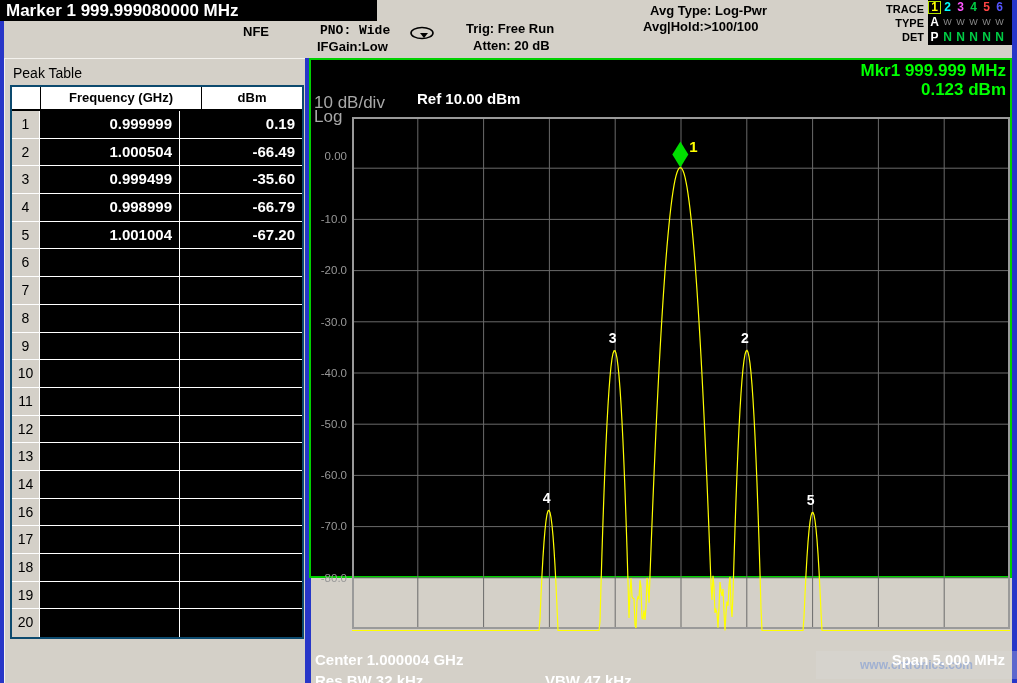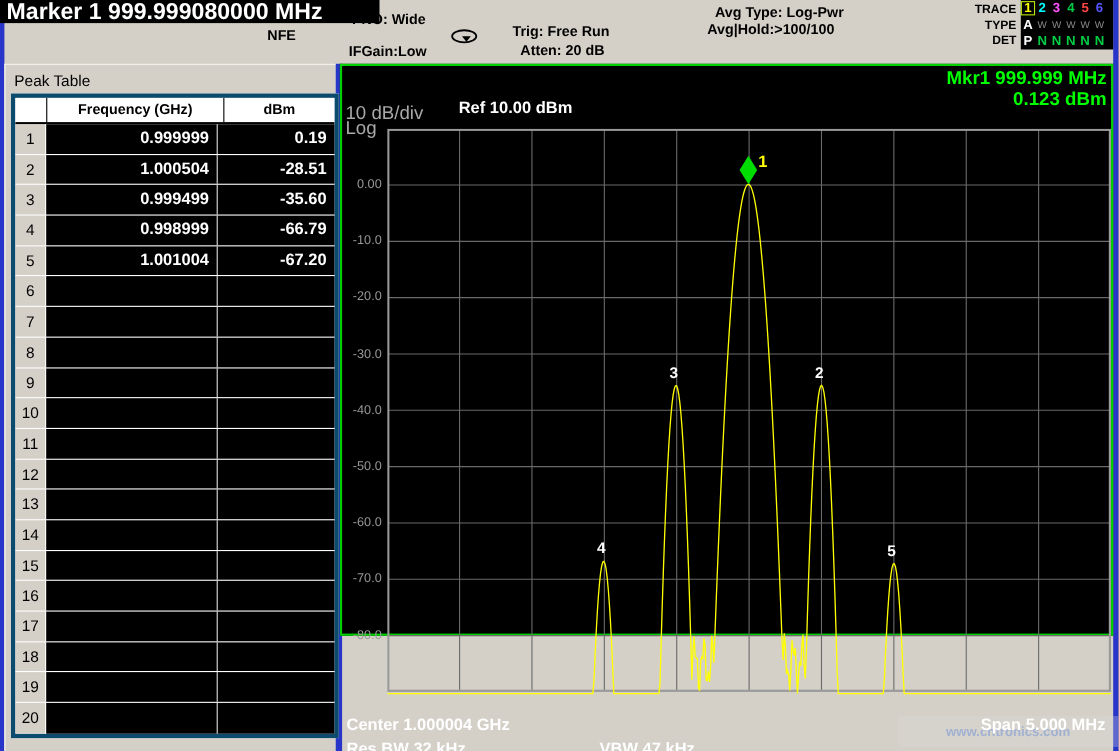--- a/index.html
+++ b/index.html
@@ -1,47 +1,47 @@
 <!DOCTYPE html>
 <html><head>
 <meta charset="utf-8">
 <style>
   html,body{margin:0;padding:0;background:#888;}
   #screen{position:relative;width:1017px;height:683px;background:#d4d0c8;
     font-family:"Liberation Sans",sans-serif;overflow:hidden;}
   .abs{position:absolute;}
   
-  .titlebar{left:0;top:0;width:345px;height:21px;background:#000;color:#fff;
-    font-size:21px;font-weight:bold;line-height:21px;padding-left:6px;box-sizing:border-box;white-space:nowrap;}
+  .titlebar{left:0;top:0;width:377px;height:21px;background:#000;color:#fff;
+    font-size:17px;font-weight:bold;line-height:21px;padding-left:6px;box-sizing:border-box;white-space:nowrap;}
   .stxt{color:#000;font-size:13px;font-weight:bold;white-space:nowrap;}
   .blue-strip{background:#2736c8;}
   
   .trlabel{color:#000;font-size:11px;font-weight:bold;width:56px;text-align:right;}
   .trbox{left:928px;top:0;width:84px;height:45px;background:#000;}
   .trrow{display:flex;height:15px;align-items:center;}
   .trcell{width:13px;text-align:center;font-size:12px;font-weight:bold;line-height:13px;}
   .trcell.small{font-size:9px;font-weight:normal;}
   .trcell.boxed{outline:1px solid #b8e600;outline-offset:-1px;}
   
   .twin{left:4px;top:58px;width:301px;height:625px;background:#d4d0c8;
     border-top:1px solid #f4f2ee;border-left:1px solid #f4f2ee;box-sizing:border-box;}
   .twin-title{position:absolute;left:8px;top:6px;font-size:14px;color:#000;}
-  .ptable{position:absolute;left:5px;top:26px;width:290px;border:4px solid #0c4a6e;background:#fff;}
+  .ptable{position:absolute;left:5px;top:26px;width:290px;border:2px solid #0c4a6e;background:#fff;}
   .phead{display:flex;height:22px;background:#fff;border-bottom:2px solid #000;}
   .phead .c{font-size:13px;font-weight:bold;color:#000;text-align:center;line-height:22px;}
   .c-num{width:28px;}
   .c-freq{width:160px;border-left:1px solid #000;border-right:1px solid #000;}
   .c-dbm{flex:1;}
   .prow{display:flex;height:27.7px;border-bottom:1px solid #fff;box-sizing:border-box;}
   .prow:last-child{border-bottom:none;}
   .prow .num{width:28px;background:#d4d0c8;color:#000;font-size:14px;text-align:center;
     line-height:26.7px;border-right:1px solid #fff;box-sizing:border-box;}
   .prow .val{background:#000;color:#fff;font-size:15px;font-weight:bold;text-align:right;
     line-height:26.7px;padding-right:7px;box-sizing:border-box;}
-  .prow .freq{width:156px;border-right:1px solid #fff;}
+  .prow .freq{width:140px;border-right:1px solid #fff;}
   .prow .dbm{flex:1;}
   
   .spec{left:309px;top:58px;width:703px;height:520px;background:#000;
     border:2px solid #00d000;box-sizing:border-box;}
   .mkr-readout{position:absolute;right:4px;top:1px;text-align:right;color:#00ff00;
     font-size:17px;font-weight:bold;line-height:19px;white-space:nowrap;}
   .graytxt{position:absolute;color:#a8a8a8;font-size:17px;white-space:nowrap;}
   .reftxt{position:absolute;left:106px;top:30px;color:#fff;font-size:15px;font-weight:bold;}
   .ylab{position:absolute;width:32px;text-align:right;color:#989898;font-size:11.5px;}
   .foot{position:absolute;color:#fff;font-size:15px;font-weight:bold;white-space:nowrap;z-index:3;margin-top:19px;}
@@ -55,21 +55,21 @@
 
 <div id="screen">
 
   <div class="abs blue-strip" style="left:0;top:0;width:4px;height:683px;"></div>
   <div class="abs blue-strip" style="left:305px;top:58px;width:6px;height:625px;"></div>
   <div class="abs blue-strip" style="left:1012px;top:0;width:5px;height:683px;"></div>
 
   <div class="abs titlebar">Marker 1 999.999080000 MHz</div>
 
   <div class="abs stxt" style="left:243px;top:24px;">NFE</div>
-  <div class="abs stxt" style="left:320px;top:10px;">PNO: Wide</div>
+  <div class="abs stxt" style="left:320px;top:23px;font-family:Liberation Mono, monospace;">PNO: Wide</div>
   <div class="abs stxt" style="left:317px;top:39px;">IFGain:Low</div>
 
   <div class="abs" style="left:408px;top:26px;">
     <svg width="28" height="15" viewBox="0 0 28 15">
       <ellipse cx="14" cy="7" rx="11" ry="5.5" fill="none" stroke="#000" stroke-width="1.6"></ellipse>
       <polygon points="12,7 20,7 16,12" fill="#000"></polygon>
     </svg>
   </div>
 
   <div class="abs stxt" style="left:466px;top:21px;">Trig: Free Run</div>
@@ -117,21 +117,21 @@
       </div>
       <div id="ptable-body">
           <div class="prow">
             <div class="num">1</div>
             <div class="val freq">0.999999</div>
             <div class="val dbm">0.19</div>
           </div>
           <div class="prow">
             <div class="num">2</div>
             <div class="val freq">1.000504</div>
-            <div class="val dbm">-28.51</div>
+            <div class="val dbm">-66.49</div>
           </div>
           <div class="prow">
             <div class="num">3</div>
             <div class="val freq">0.999499</div>
             <div class="val dbm">-35.60</div>
           </div>
           <div class="prow">
             <div class="num">4</div>
             <div class="val freq">0.998999</div>
             <div class="val dbm">-66.79</div>
@@ -176,25 +176,20 @@
             <div class="val freq"></div>
             <div class="val dbm"></div>
           </div>
           <div class="prow">
             <div class="num">13</div>
             <div class="val freq"></div>
             <div class="val dbm"></div>
           </div>
           <div class="prow">
             <div class="num">14</div>
-            <div class="val freq"></div>
-            <div class="val dbm"></div>
-          </div>
-          <div class="prow">
-            <div class="num">15</div>
             <div class="val freq"></div>
             <div class="val dbm"></div>
           </div>
           <div class="prow">
             <div class="num">16</div>
             <div class="val freq"></div>
             <div class="val dbm"></div>
           </div>
           <div class="prow">
             <div class="num">17</div>
@@ -224,21 +219,21 @@
     <div class="mkr-readout">
       <div>Mkr1 999.999 MHz</div>
       <div>0.123 dBm</div>
     </div>
 
     <div class="graytxt" style="left:3px;top:33px;">10 dB/div</div>
     <div class="graytxt" style="left:3px;top:47px;">Log</div>
     <div class="reftxt">Ref 10.00 dBm</div>
 
     <div id="ylabels">
-        <div class="ylab" style="left: 4px; top: 102px;">0.00</div>
+        <div class="ylab" style="left: 4px; top: 90px;">0.00</div>
         <div class="ylab" style="left: 4px; top: 153.2px;">-10.0</div>
         <div class="ylab" style="left: 4px; top: 204.4px;">-20.0</div>
         <div class="ylab" style="left: 4px; top: 255.6px;">-30.0</div>
         <div class="ylab" style="left: 4px; top: 306.8px;">-40.0</div>
         <div class="ylab" style="left: 4px; top: 358px;">-50.0</div>
         <div class="ylab" style="left: 4px; top: 409.2px;">-60.0</div>
         <div class="ylab" style="left: 4px; top: 460.4px;">-70.0</div>
         <div class="ylab" style="left: 4px; top: 511.6px;">-80.0</div>
       </div>
 

